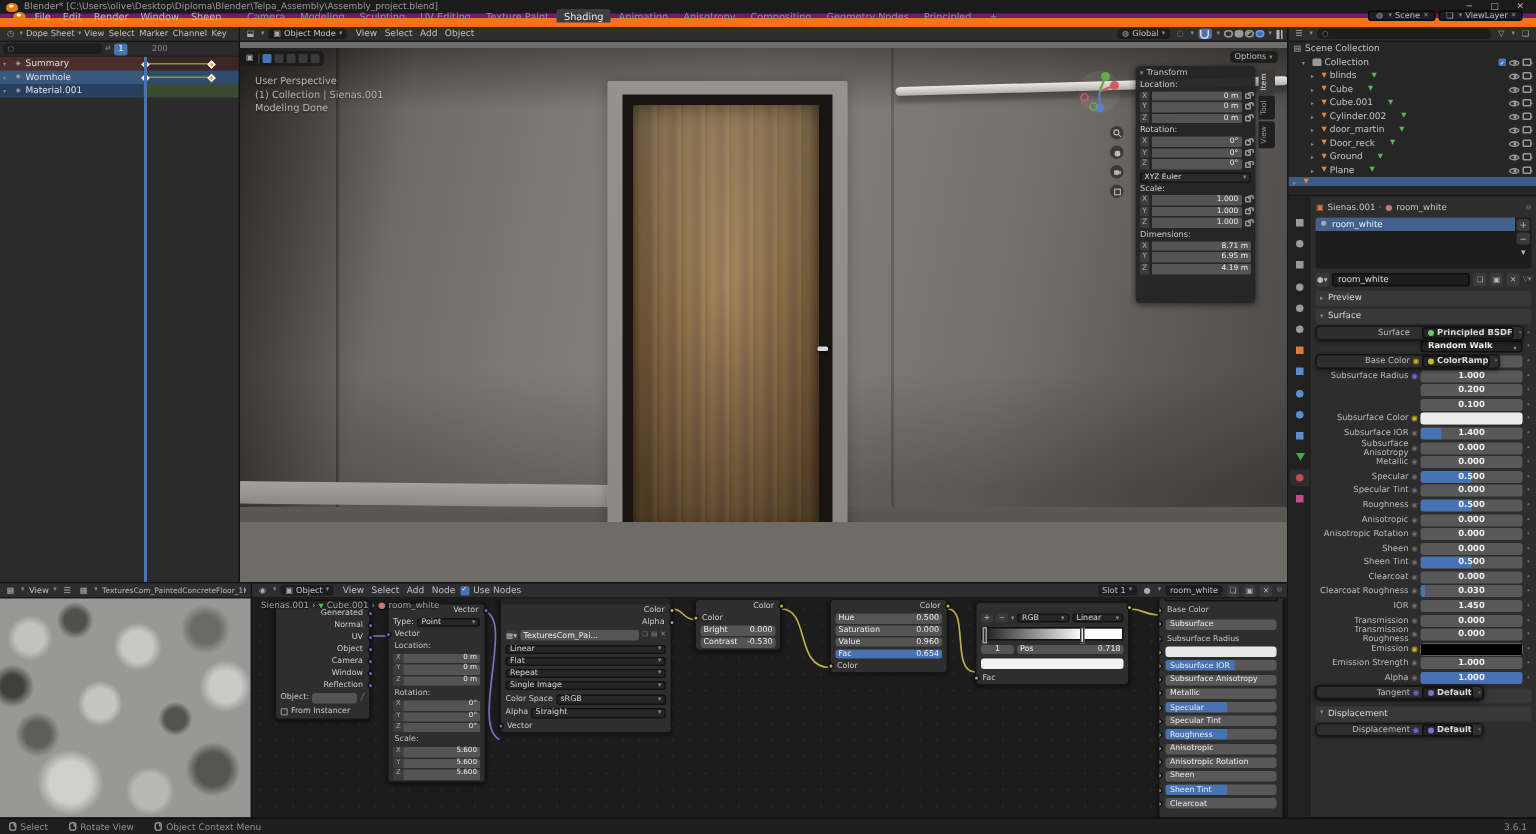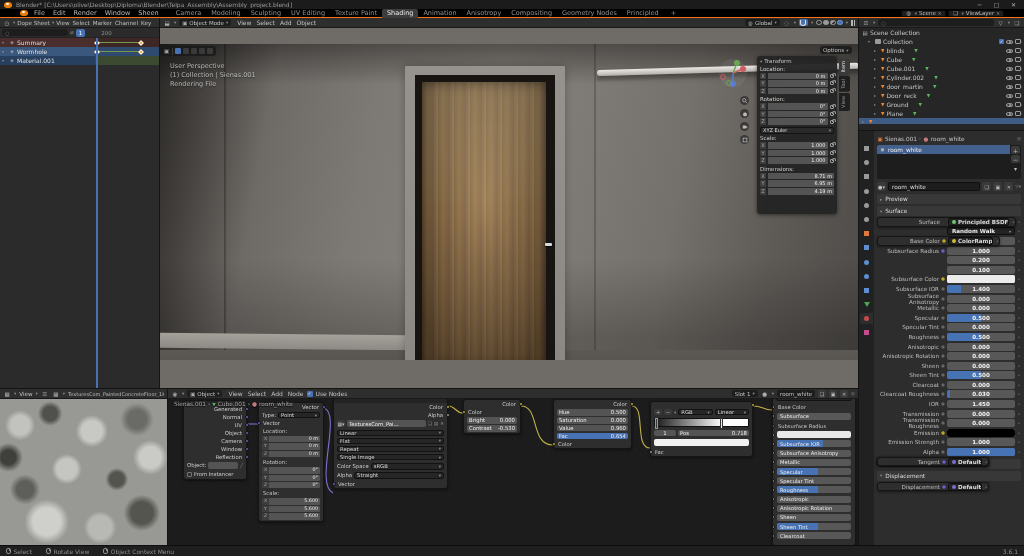--- a/index.html
+++ b/index.html
@@ -3,21 +3,21 @@
 <meta charset="utf-8">
 <style>
   html,body{margin:0;padding:0;background:#000;}
   *{box-sizing:border-box;font-family:"DejaVu Sans",sans-serif;-webkit-font-smoothing:antialiased;}
   #app{position:relative;width:1024px;height:556px;background:#161616;overflow:hidden;color:#c8c8c8;}
   .r{display:flex;align-items:center;}
   .grow{flex:1;}
   .tx{white-space:nowrap;overflow:hidden;}
   
   #titlebar{position:absolute;left:0;top:0;width:1024px;height:9px;background:#1b1b1b;font-size:6px;color:#9a9a9a;padding:0 4px;gap:4px;}
-  #menubar{position:absolute;left:0;top:9px;width:1024px;height:9px;background:#000000;font-size:6.5px;color:#b8b8b8;padding:0 20px;gap:2px;border-bottom:1px solid #f97316;}
+  #menubar{position:absolute;left:0;top:9px;width:1024px;height:9px;background:#701a75;font-size:6.5px;color:#b8b8b8;padding:0 9px;gap:2px;border-bottom:6px solid #f97316;}
   .menu-item{padding:0 4px;cursor:default;}
   .wtab{padding:0 5px;height:9px;display:flex;align-items:center;color:#909090;}
   .wtab.active{background:#3d3d3d;color:#e8e8e8;border-radius:2px 2px 0 0;}
   .winbtn{width:13px;text-align:center;color:#b5b5b5;font-size:6px;}
   .idfield{background:#1d1d1d;border:1px solid #090909;border-radius:2px;height:7px;display:flex;align-items:center;font-size:5.5px;color:#bbb;padding:0 3px;gap:2px;}
   .blogo{width:8px;height:6px;background:#e87d0d;border-radius:50% 50% 40% 40%;position:relative;flex:none;}
   .blogo::after{content:"";position:absolute;left:2px;top:1px;width:3px;height:2px;background:#fff;border-radius:50%;}
   
   .ahdr{background:#2e2e2e;height:10px;display:flex;align-items:center;font-size:6px;color:#c0c0c0;gap:3px;padding:0 3px;border-bottom:1px solid #191919;}
   .ic{display:inline-flex;align-items:center;justify-content:center;width:8px;height:8px;font-size:5.5px;color:#aaa;flex:none;}
@@ -42,21 +42,21 @@
   
   #vp-scene{background:linear-gradient(100deg,#2b2927 0%,#474441 7%,#6e6a66 16%,#7d7974 30%,#868playwrong 0;}
 </style>
 <style>
   
   #vp-scene{position:absolute;left:0;top:10px;width:698px;height:360px;overflow:hidden;
     background:linear-gradient(100deg,#2b2927 0%,#45423f 7%,#6e6a66 16%,#7d7974 30%,#868degrees);}
 </style>
 <style>
   
-  #vp-scene{position:absolute;left:0;top:26px;width:698px;height:316px;overflow:hidden;
+  #vp-scene{position:absolute;left:0;top:14px;width:698px;height:316px;overflow:hidden;
     background:linear-gradient(100deg,#2b2927 0%,#45423f 7%,#6e6a66 16%,#7d7974 30%,#86827c 46%,#7e7a75 58%,#74706b 72%,#5e5a56 86%,#4e4b48 100%);}
   #vp-scene .shade-v{position:absolute;inset:0;background:linear-gradient(180deg,rgba(0,0,0,.38),rgba(0,0,0,0) 13%,rgba(0,0,0,0) 68%,rgba(0,0,0,.22) 93%);}
   .corner-line{position:absolute;left:64px;top:0;width:3px;height:360px;background:linear-gradient(90deg,rgba(0,0,0,.35),rgba(0,0,0,0));}
   .wall-seam{position:absolute;left:434px;top:0;width:2px;height:360px;background:rgba(0,0,0,.18);}
   #doorframe{position:absolute;left:245px;top:22px;width:160px;height:305px;background:linear-gradient(180deg,#96928d,#8b8782);box-shadow:0 0 8px rgba(0,0,0,.25);border-radius:1px;}
   #dooropen{position:absolute;left:10px;top:9px;right:10px;bottom:0;background:#171412;}
   #door{position:absolute;left:7px;top:7px;right:9px;bottom:4px;border-radius:1px;
     background:repeating-linear-gradient(90deg,#7c5c38 0,#8d6c44 5px,#775a3b 11px,#94744b 16px),linear-gradient(180deg,rgba(255,244,220,.22),rgba(0,0,0,.18));
     background-blend-mode:overlay;box-shadow:inset 0 0 14px rgba(0,0,0,.55);}
   #door::after{content:"";position:absolute;inset:0;background:radial-gradient(ellipse at 50% 42%,rgba(255,235,200,.18),rgba(0,0,0,.25) 85%);}
@@ -378,21 +378,21 @@
         <span class="tool-sq"></span>
         <span class="tool-sq"></span>
       </div>
       <div class="float-chip" style="left:660px;top:2px;">
         <span>Options</span>
           <span class="dd">▾</span>
       </div>
       <div id="vp-overlay-text">
         <div>User Perspective</div>
         <div>(1) Collection | Sienas.001</div>
-        <div>Rendering File</div>
+        <div>Modeling Done</div>
       </div>
 
       <svg id="gizmo" viewBox="0 0 30 30">
         <circle cx="15" cy="15" r="14" fill="rgba(255,255,255,0.06)"></circle>
         <line x1="15" y1="15" x2="25" y2="11" stroke="#d05c5c" stroke-width="1.4"></line>
         <line x1="15" y1="15" x2="19" y2="5" stroke="#6aa84f" stroke-width="1.4"></line>
         <line x1="15" y1="15" x2="15" y2="26" stroke="#5c7cd0" stroke-width="1.4"></line>
         <circle cx="25" cy="11" r="3" fill="#d05c5c"></circle>
         <circle cx="19" cy="5" r="3" fill="#6aa84f"></circle>
         <circle cx="15" cy="26" r="3" fill="#5c7cd0"></circle>

